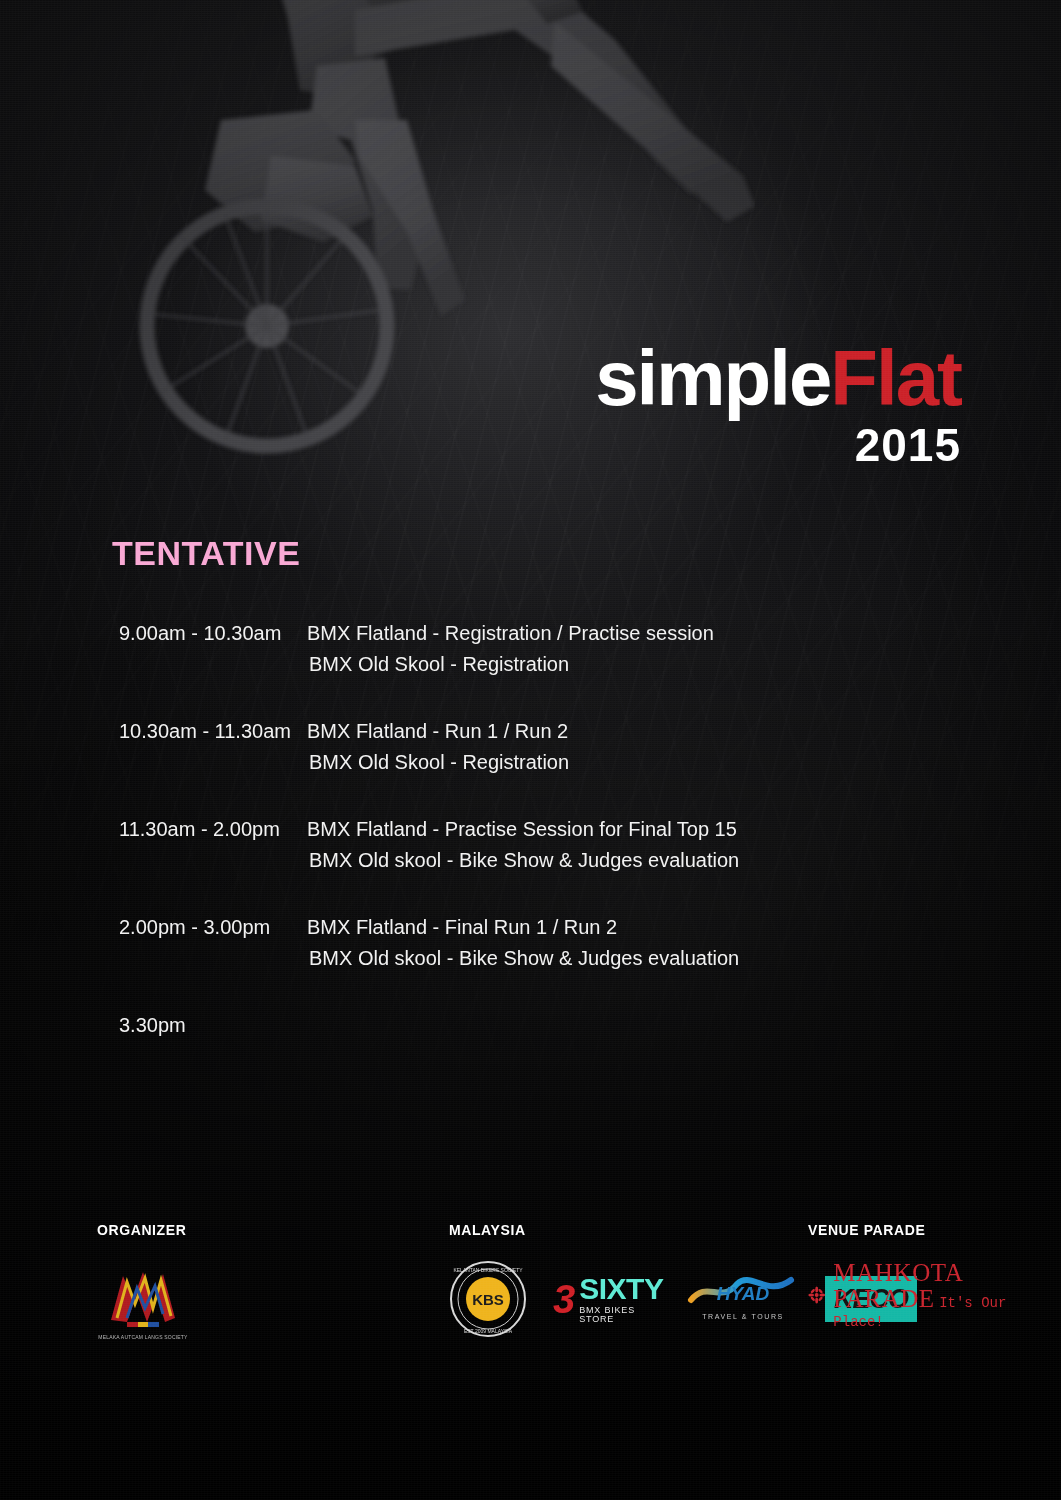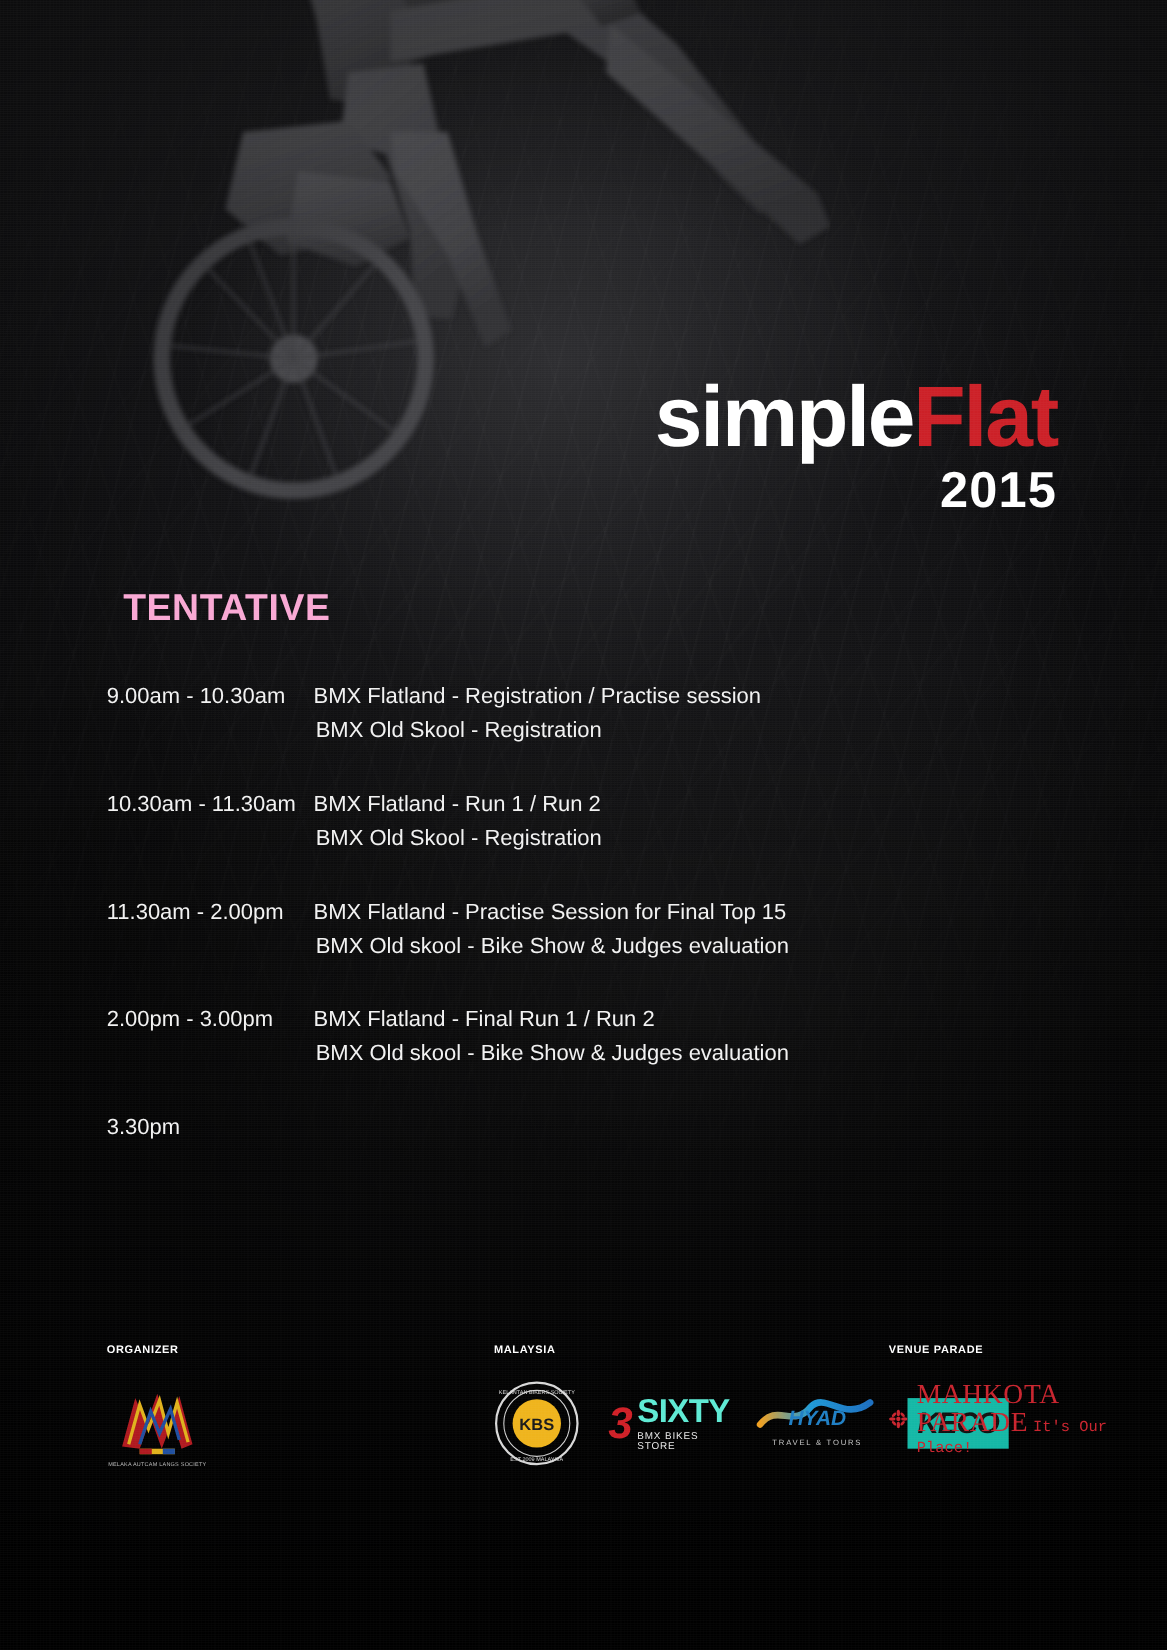--- a/index.html
+++ b/index.html
@@ -93,21 +93,21 @@
     letter-spacing: .5px;
     margin-left: 15px;
   }
 
   .schedule {
     position: absolute;
     left: 97px;
     top: 618px;
     width: 860px;
   }
-  .sched-block { margin-bottom: 36px; }
+  .sched-block { margin-bottom: 36px; margin-left: 22px; }
   .sched-row {
     display: flex;
     align-items: baseline;
     color: #f2f2f2;
     font-size: 20px;
     line-height: 1.55;
     white-space: nowrap;
   }
   .sched-time {
     display: inline-block;
@@ -122,21 +122,21 @@
   .sponsor-area {
     position: absolute;
     left: 0;
     right: 0;
     top: 1222px;
     height: 180px;
   }
   .sp-col { position: absolute; }
   .sp-heading {
     color: #ffffff;
-    font-size: 10px;
+    font-size: 14px;
     font-weight: 700;
     letter-spacing: .6px;
     margin-bottom: 22px;
   }
   .sp-organizer { left: 97px; }
   .sp-sponsor { left: 449px; }
   .sp-venue { left: 808px; }
 
   .logos-row { display: flex; align-items: center; gap: 26px; }
 

